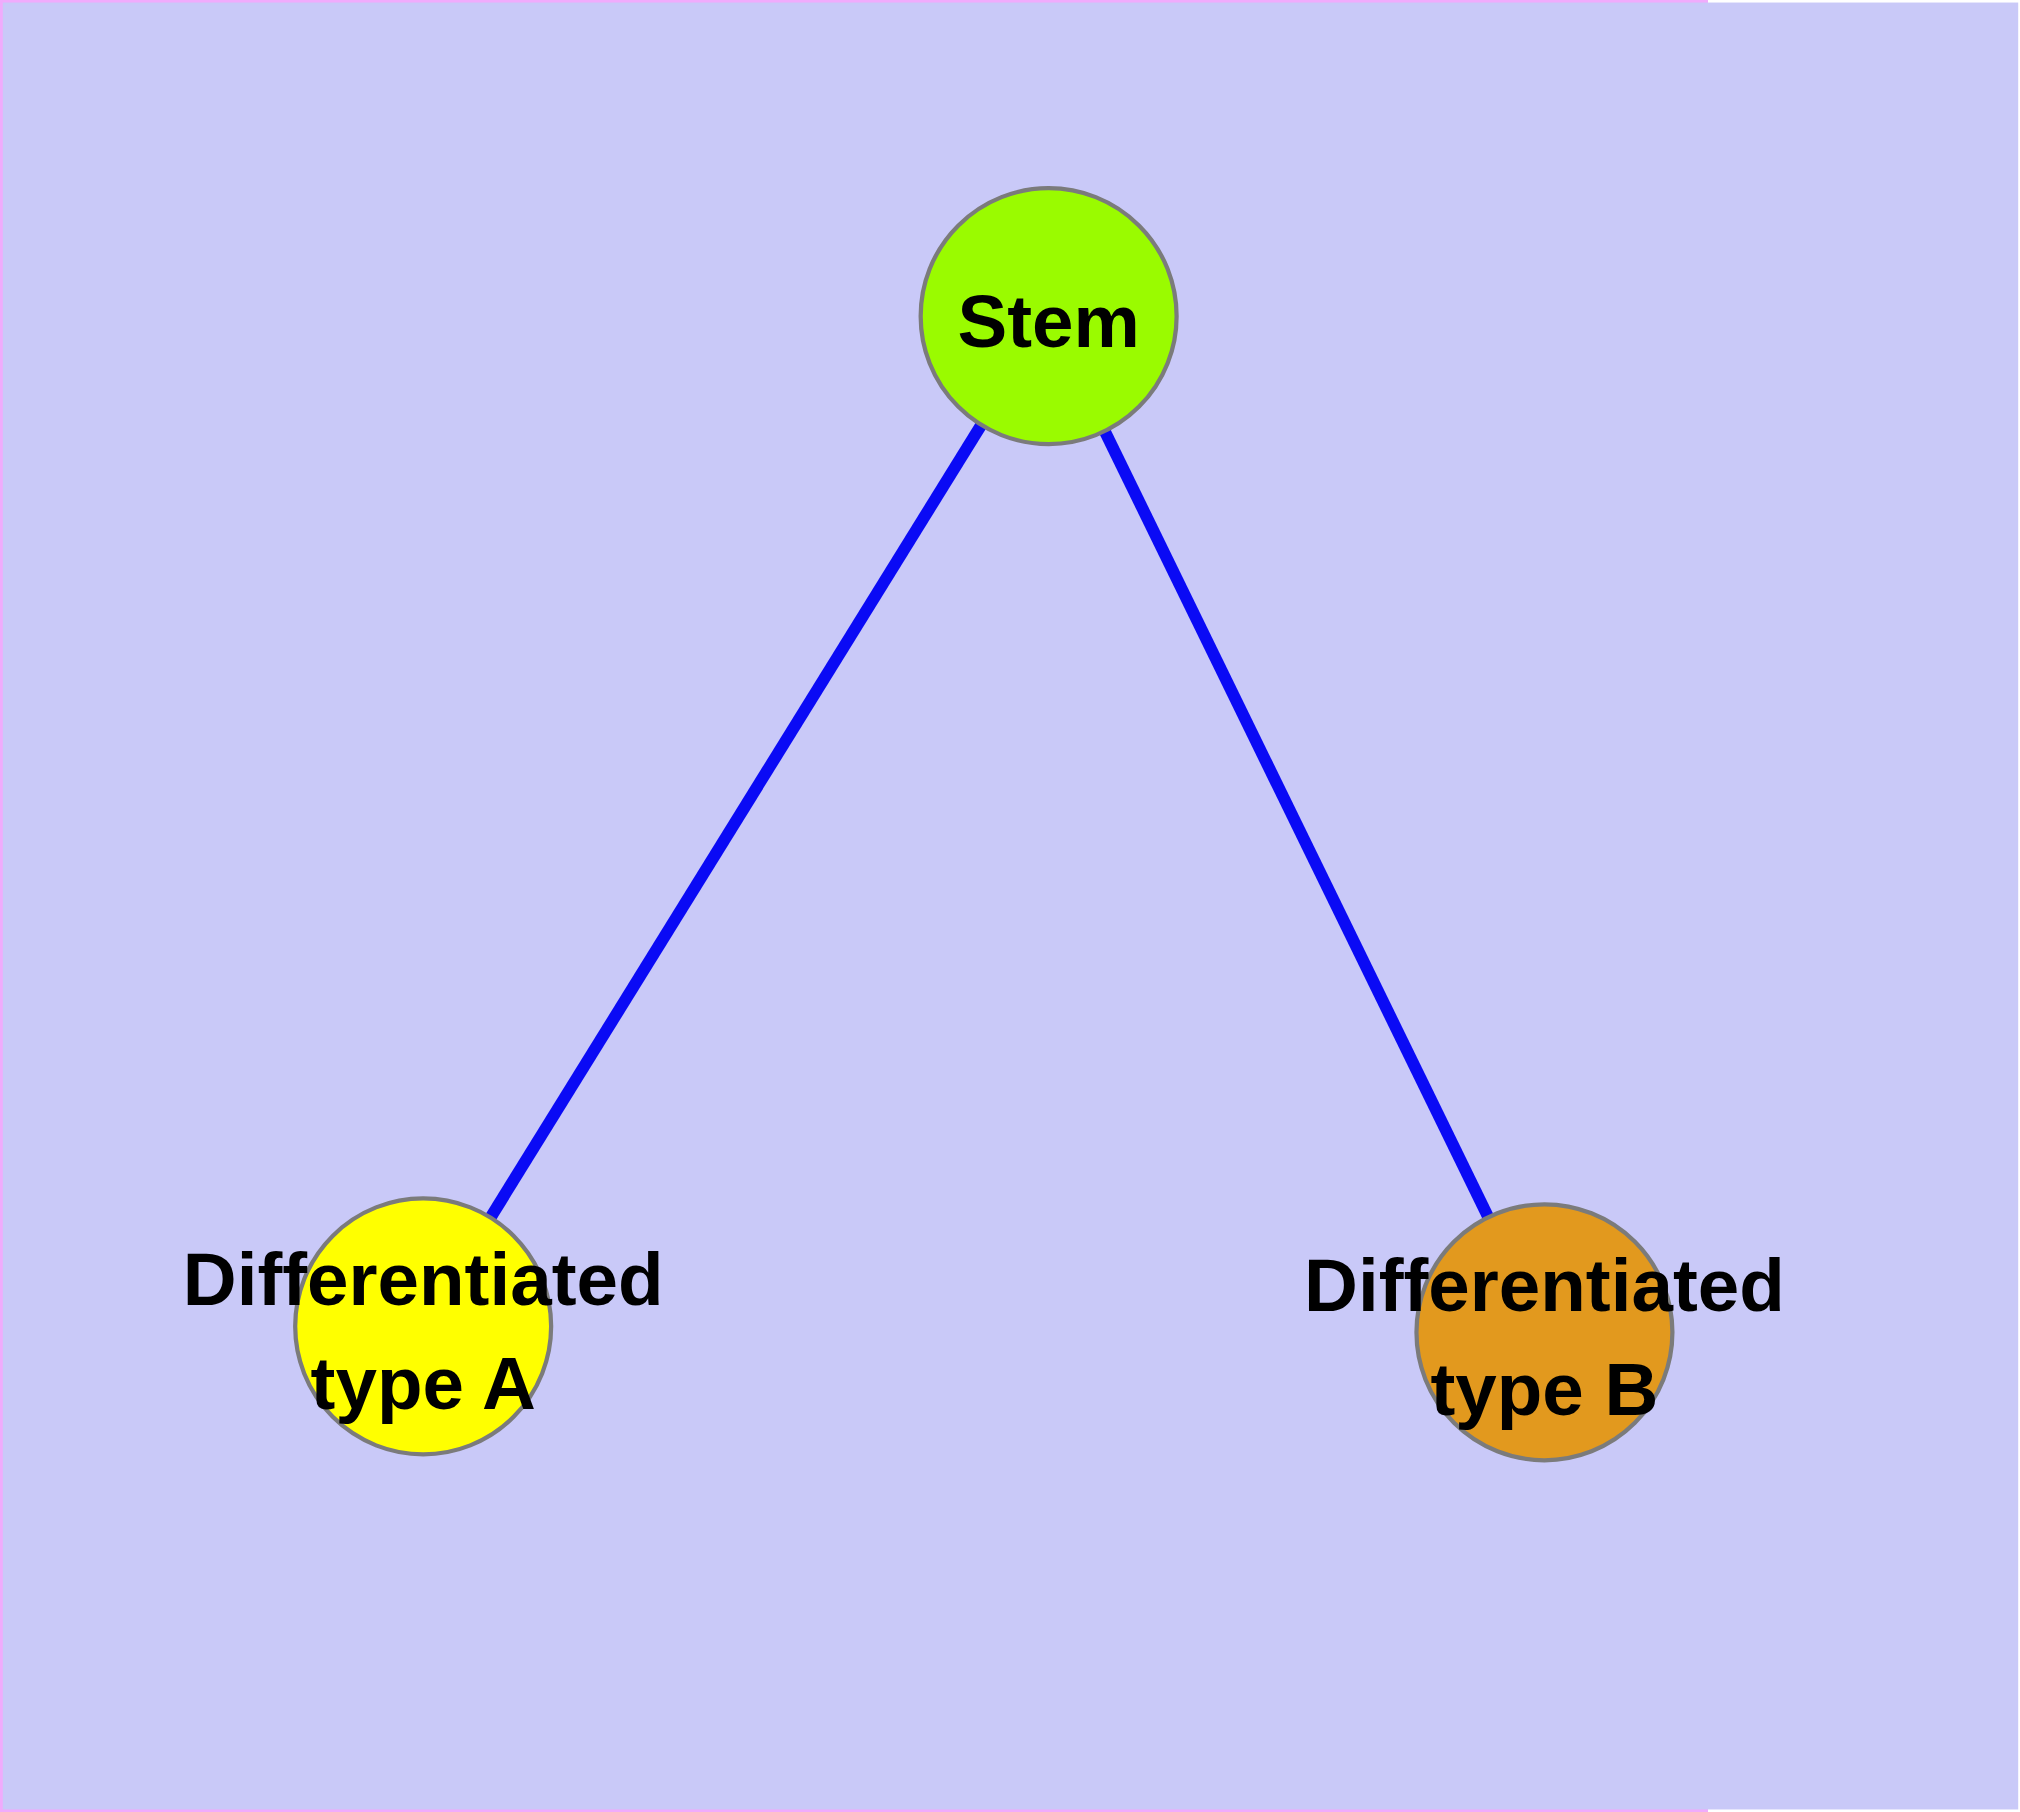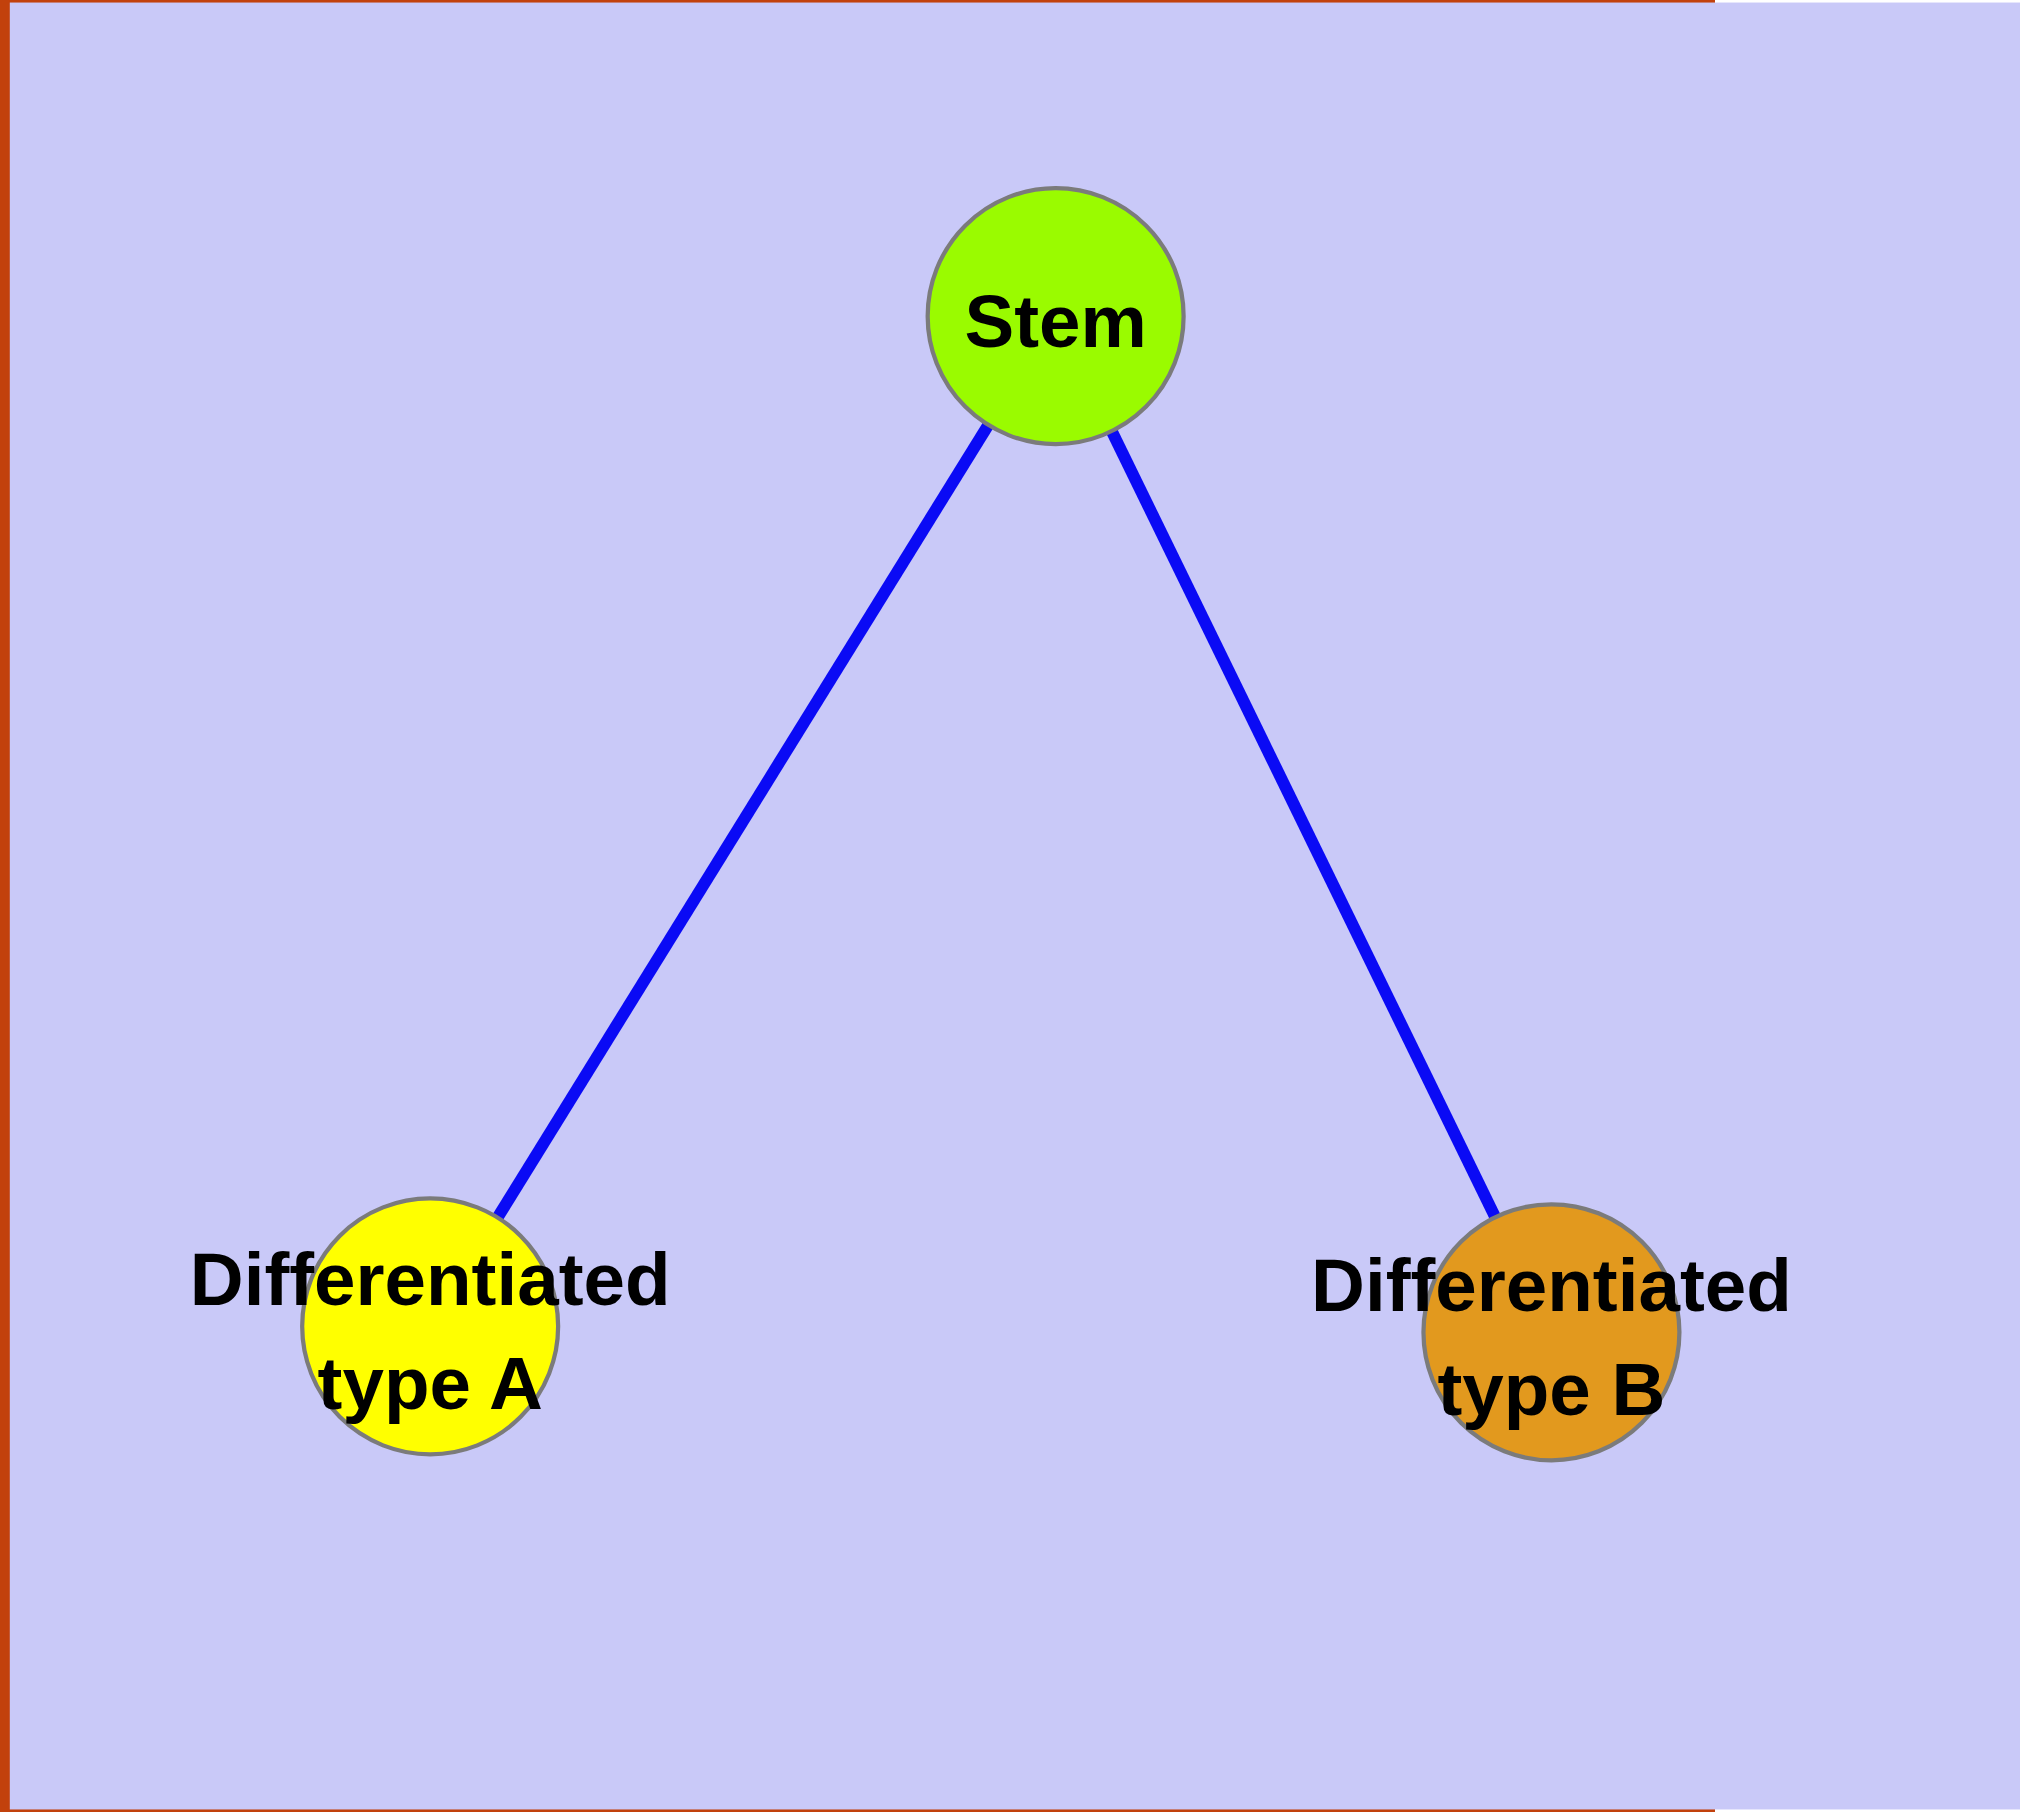--- a/index.html
+++ b/index.html
@@ -7,22 +7,21 @@
     padding: 0;
     background: #ffffff;
     width: 2021px;
     height: 1812px;
     overflow: hidden;
   }
   .diagram-canvas {
     position: relative;
     width: 1708px;
     height: 1812px;
-    background: #c2410c;
-    padding-left: 7px;
+    background: #f0abfc;
   }
   svg {
     display: block;
     width: 2021px;
     height: 1812px;
   }
   text {
     font-family: "Liberation Sans", sans-serif;
     font-weight: bold;
     text-anchor: middle;

